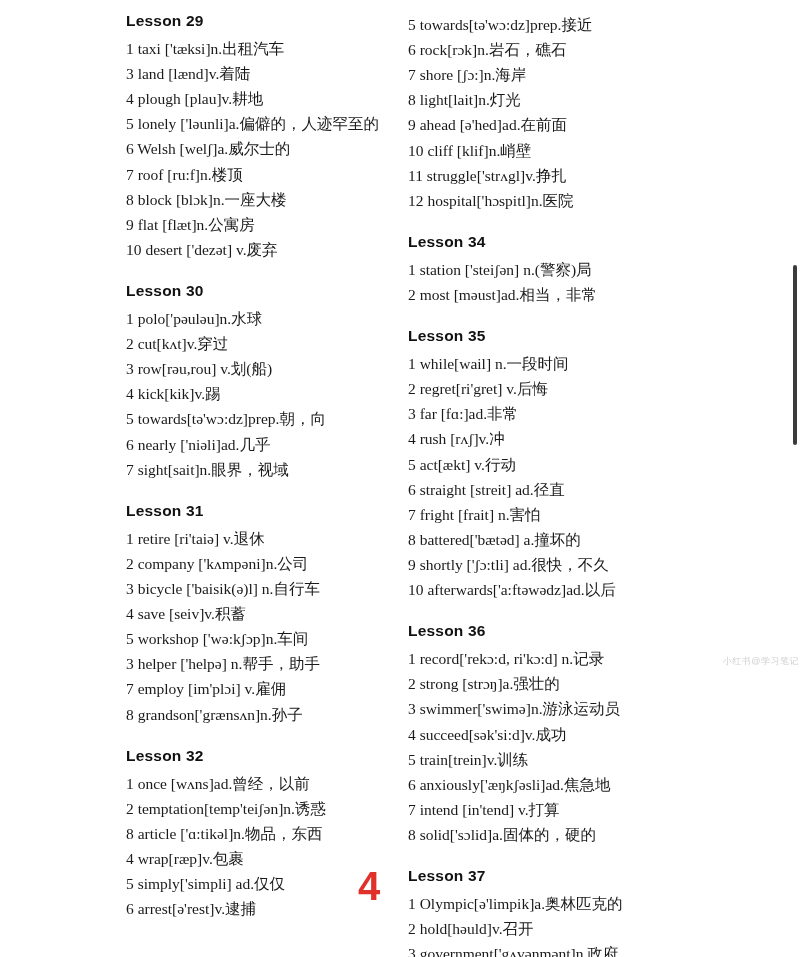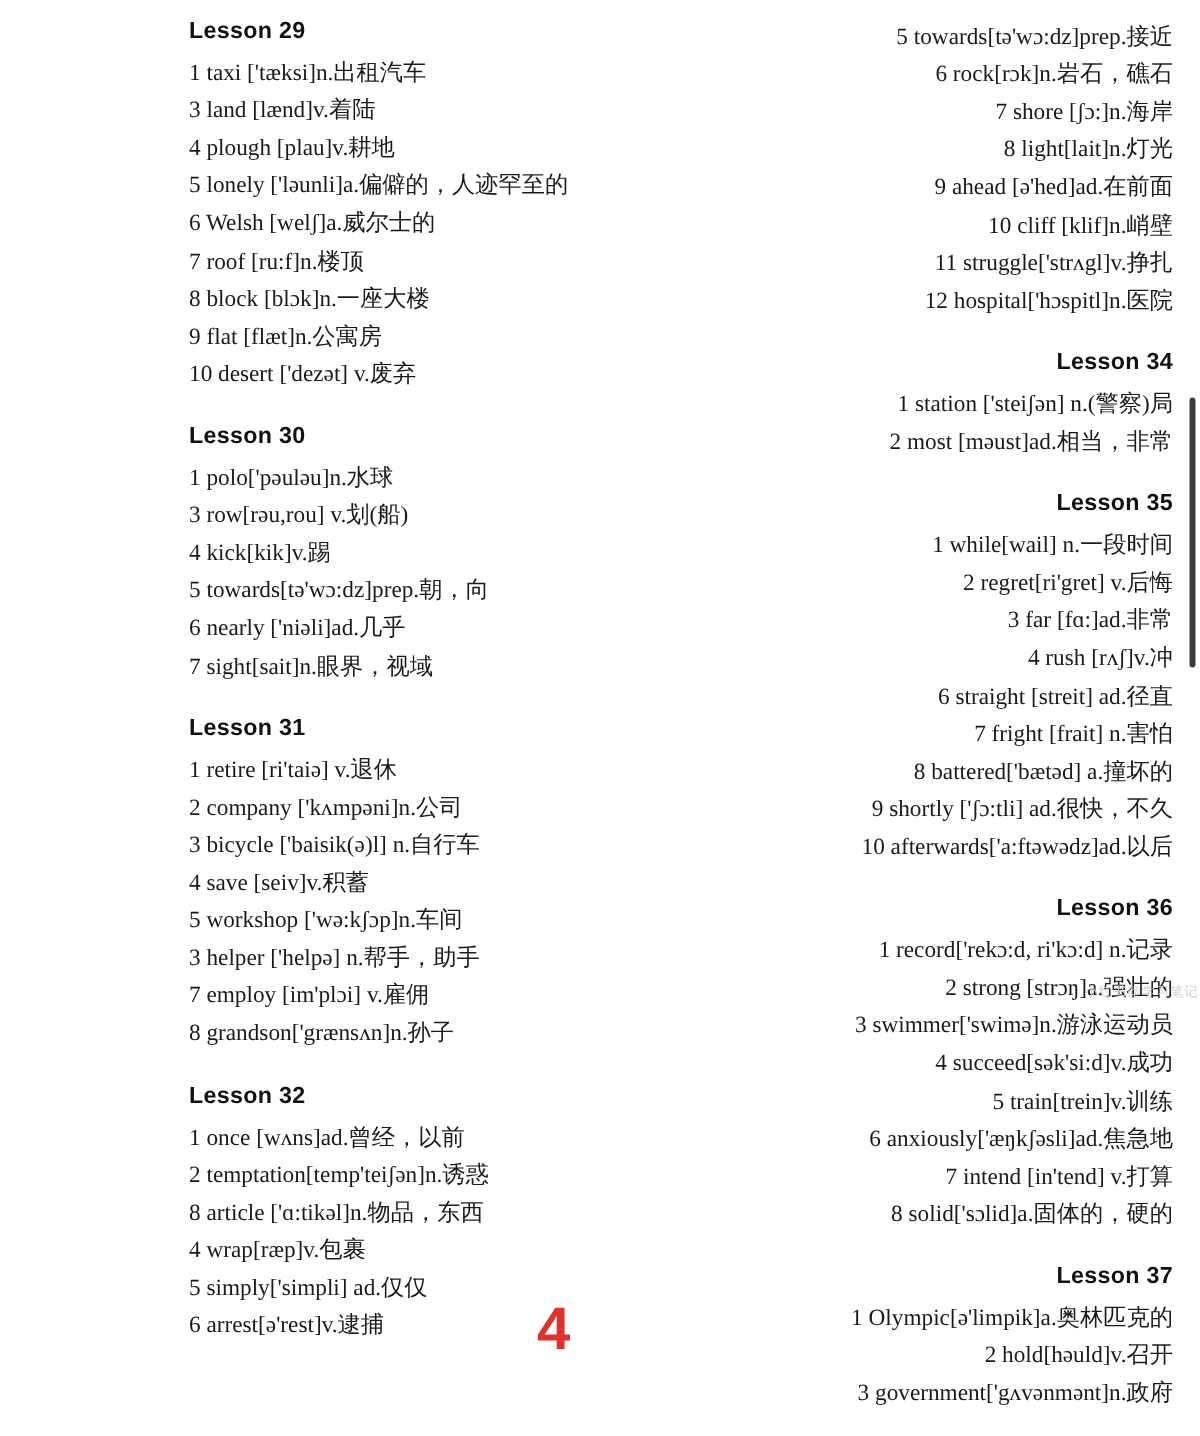--- a/index.html
+++ b/index.html
@@ -25,21 +25,21 @@
   .columns {
     display: flex;
     gap: 0px;
     height: 100%;
   }
   .col {
     width: 50%;
     box-sizing: border-box;
   }
   .col-left { padding-left: 108px; }
-  .col-right { padding-left: 8px; text-align: right; }
+  .col-right { padding-left: 8px; }
 
   .lesson-block {
     margin-bottom: 20px;
   }
   .lesson-title {
     font-family: "Liberation Sans", sans-serif;
     font-weight: bold;
     font-size: 15.5px;
     color: #111;
     margin-bottom: 6px;
@@ -104,20 +104,21 @@
         <div class="entry">6 Welsh [welʃ]a.威尔士的</div>
         <div class="entry">7 roof [ru:f]n.楼顶</div>
         <div class="entry">8 block [blɔk]n.一座大楼</div>
         <div class="entry">9 flat [flæt]n.公寓房</div>
         <div class="entry">10 desert ['dezət] v.废弃</div>
       </div>
 
       <div class="lesson-block">
         <div class="lesson-title">Lesson 30</div>
         <div class="entry">1 polo['pəuləu]n.水球</div>
+        <div class="entry">2 cut[kʌt]v.穿过</div>
         <div class="entry">3 row[rəu,rou] v.划(船)</div>
         <div class="entry">4 kick[kik]v.踢</div>
         <div class="entry">5 towards[tə'wɔ:dz]prep.朝，向</div>
         <div class="entry">6 nearly ['niəli]ad.几乎</div>
         <div class="entry">7 sight[sait]n.眼界，视域</div>
       </div>
 
       <div class="lesson-block">
         <div class="lesson-title">Lesson 31</div>
         <div class="entry">1 retire [ri'taiə] v.退休</div>
@@ -160,20 +161,21 @@
         <div class="entry">1 station ['steiʃən] n.(警察)局</div>
         <div class="entry">2 most [məust]ad.相当，非常</div>
       </div>
 
       <div class="lesson-block">
         <div class="lesson-title">Lesson 35</div>
         <div class="entry">1 while[wail] n.一段时间</div>
         <div class="entry">2 regret[ri'gret] v.后悔</div>
         <div class="entry">3 far [fɑ:]ad.非常</div>
         <div class="entry">4 rush [rʌʃ]v.冲</div>
+        <div class="entry">5 act[ækt] v.行动</div>
         <div class="entry">6 straight  [streit] ad.径直</div>
         <div class="entry">7 fright [frait] n.害怕</div>
         <div class="entry">8 battered['bætəd] a.撞坏的</div>
         <div class="entry">9 shortly ['ʃɔ:tli] ad.很快，不久</div>
         <div class="entry">10 afterwards['a:ftəwədz]ad.以后</div>
       </div>
 
       <div class="lesson-block">
         <div class="lesson-title">Lesson 36</div>
         <div class="entry">1 record['rekɔ:d, ri'kɔ:d] n.记录</div>

